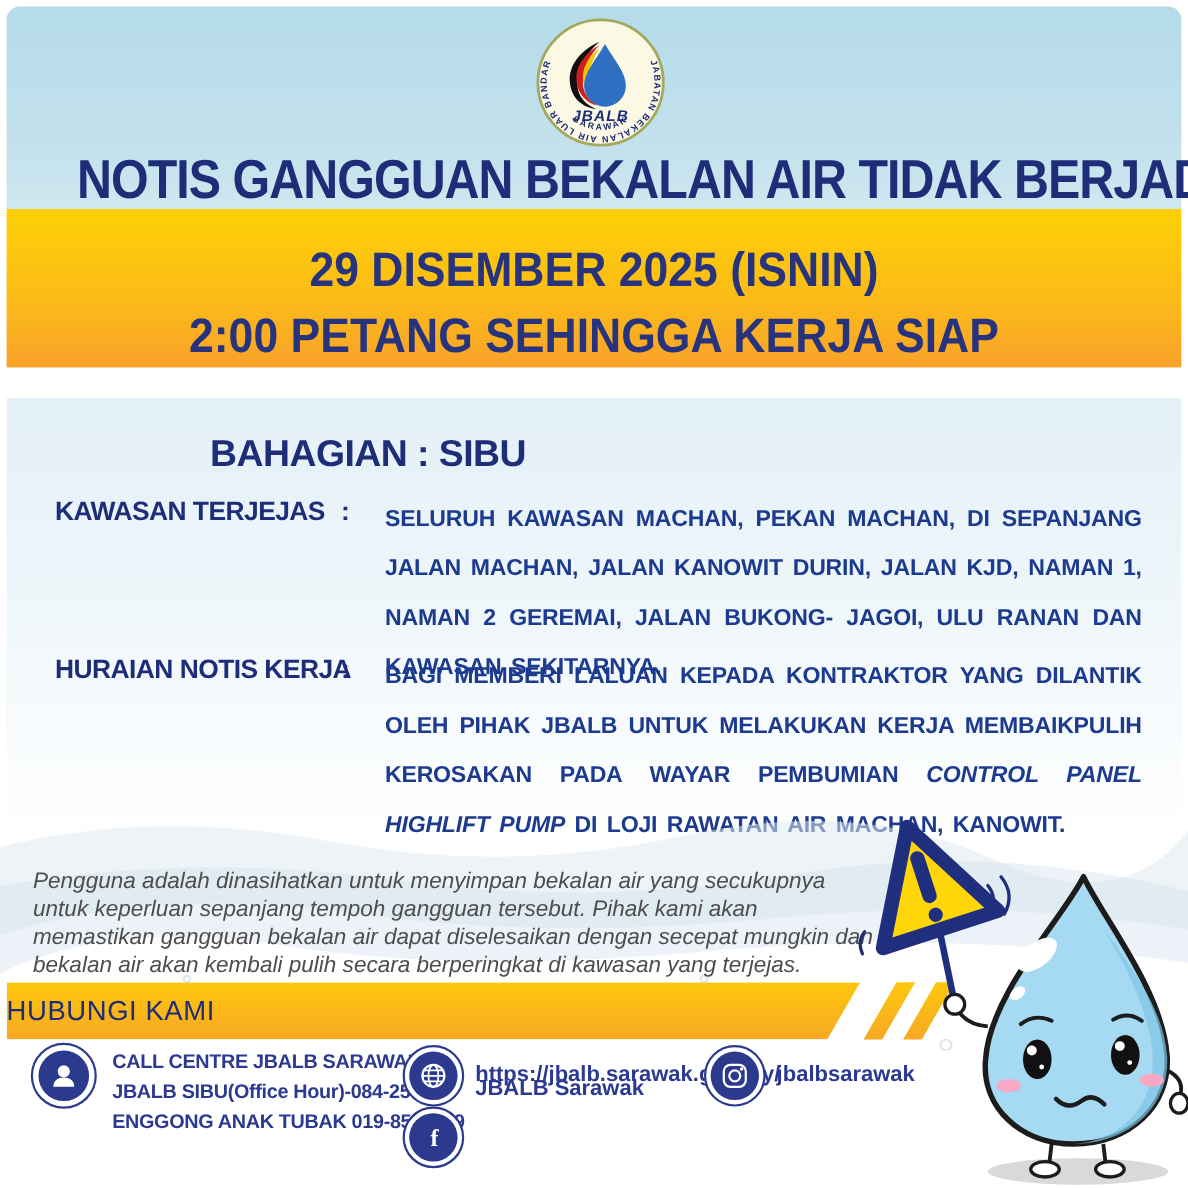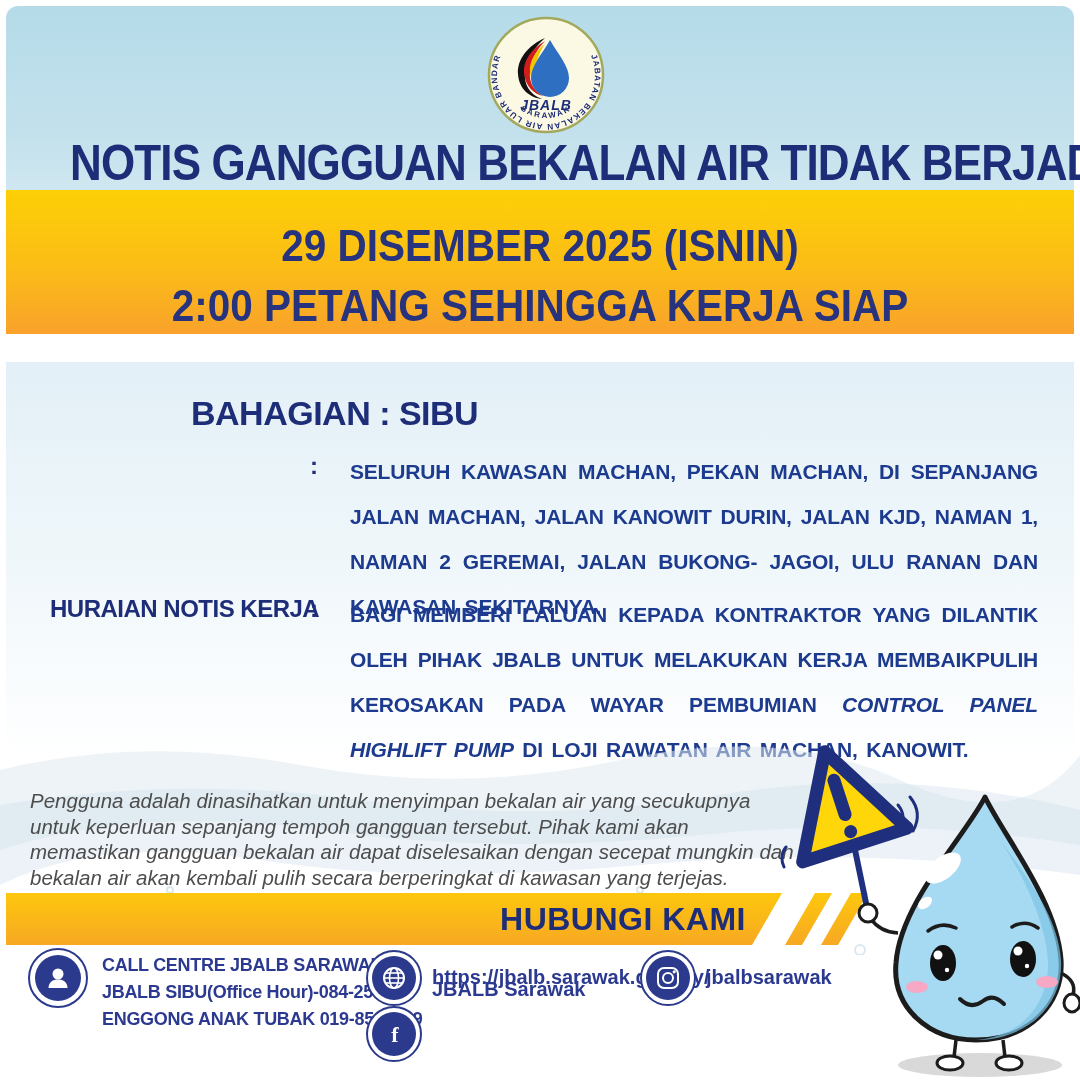--- a/index.html
+++ b/index.html
@@ -27,21 +27,21 @@
   .italic{font-style:italic;}
 
   
   .waterband{top:725px;left:0;width:1080px;height:230px;z-index:1;pointer-events:none;}
 
   
   .advisory{top:788px;left:30px;width:765px;color:#4d4d4d;font-size:20.5px;font-style:italic;font-weight:500;line-height:25.5px;z-index:2;}
 
   
   .banner{top:893px;left:6px;width:776px;height:52px;background:linear-gradient(180deg,#fdc70d,#f7a823);clip-path:polygon(0 0,100% 0,calc(100% - 30px) 100%,0 100%);z-index:2;}
-  .banner-label{width:740px;text-align:right;line-height:52px;color:#1e2d78;font-weight:bold;font-size:32px;letter-spacing:0.5px;}
+  .banner-label{width:740px;text-align:left;line-height:52px;color:#1e2d78;font-weight:normal;font-size:25px;letter-spacing:0.5px;}
   .stripe{top:893px;width:17px;height:52px;background:linear-gradient(180deg,#fdc70d,#f7a823);transform:skewX(-30deg);z-index:2;}
   .stripe1{left:800px;}
   .stripe2{left:836px;}
 
   
   .contact-icon{width:56px;height:56px;border-radius:50%;background:#ffffff;border:2px solid #2b3a8c;display:flex;align-items:center;justify-content:center;z-index:3;}
   .contact-icon-inner{width:46px;height:46px;border-radius:50%;background:#2b3a8c;display:flex;align-items:center;justify-content:center;}
   .contact-text{color:#2b3990;font-weight:bold;z-index:3;}
   .cc-lines{top:952px;left:102px;width:320px;font-size:18px;line-height:27px;letter-spacing:-0.3px;white-space:nowrap;}
   .mid-text{font-size:20px;white-space:nowrap;}
@@ -84,20 +84,21 @@
       <div>29 DISEMBER 2025 (ISNIN)</div>
       <div>2:00 PETANG SEHINGGA KERJA SIAP</div>
     </div>
   </div>
 
   <div class="abs mainbody">
     <div class="abs row-region">
       <span class="abs bahagian">BAHAGIAN : SIBU</span>
     </div>
 
+    <div class="abs sec-label" style="top:90px;left:44px;">KAWASAN TERJEJAS</div>
     <div class="abs sec-colon" style="top:90px;left:304px;">:</div>
     <div class="abs sec-text" style="top:87px;left:344px;width:688px;">SELURUH KAWASAN MACHAN, PEKAN MACHAN, DI SEPANJANG JALAN MACHAN, JALAN KANOWIT DURIN, JALAN KJD, NAMAN 1, NAMAN 2 GEREMAI, JALAN BUKONG- JAGOI, ULU RANAN DAN KAWASAN SEKITARNYA.</div>
 
     <div class="abs sec-label" style="top:233px;left:44px;">HURAIAN NOTIS KERJA</div>
     <div class="abs sec-colon" style="top:233px;left:304px;">:</div>
     <div class="abs sec-text" style="top:230px;left:344px;width:688px;"><span>BAGI MEMBERI LALUAN KEPADA KONTRAKTOR YANG DILANTIK OLEH PIHAK JBALB UNTUK MELAKUKAN KERJA MEMBAIKPULIH KEROSAKAN PADA WAYAR PEMBUMIAN </span><span class="italic">CONTROL PANEL HIGHLIFT PUMP</span><span> DI LOJI RAWATAN AIR MACHAN, KANOWIT.</span></div>
   </div>
 
   <svg class="abs waterband" viewBox="0 0 1080 230">
     <path d="M0 45 Q 140 10 300 40 T 620 35 T 900 55 T 1080 30 L 1080 120 Q 900 90 700 110 T 320 105 T 0 125 Z" fill="#dfe9f1" opacity="0.55"></path>

